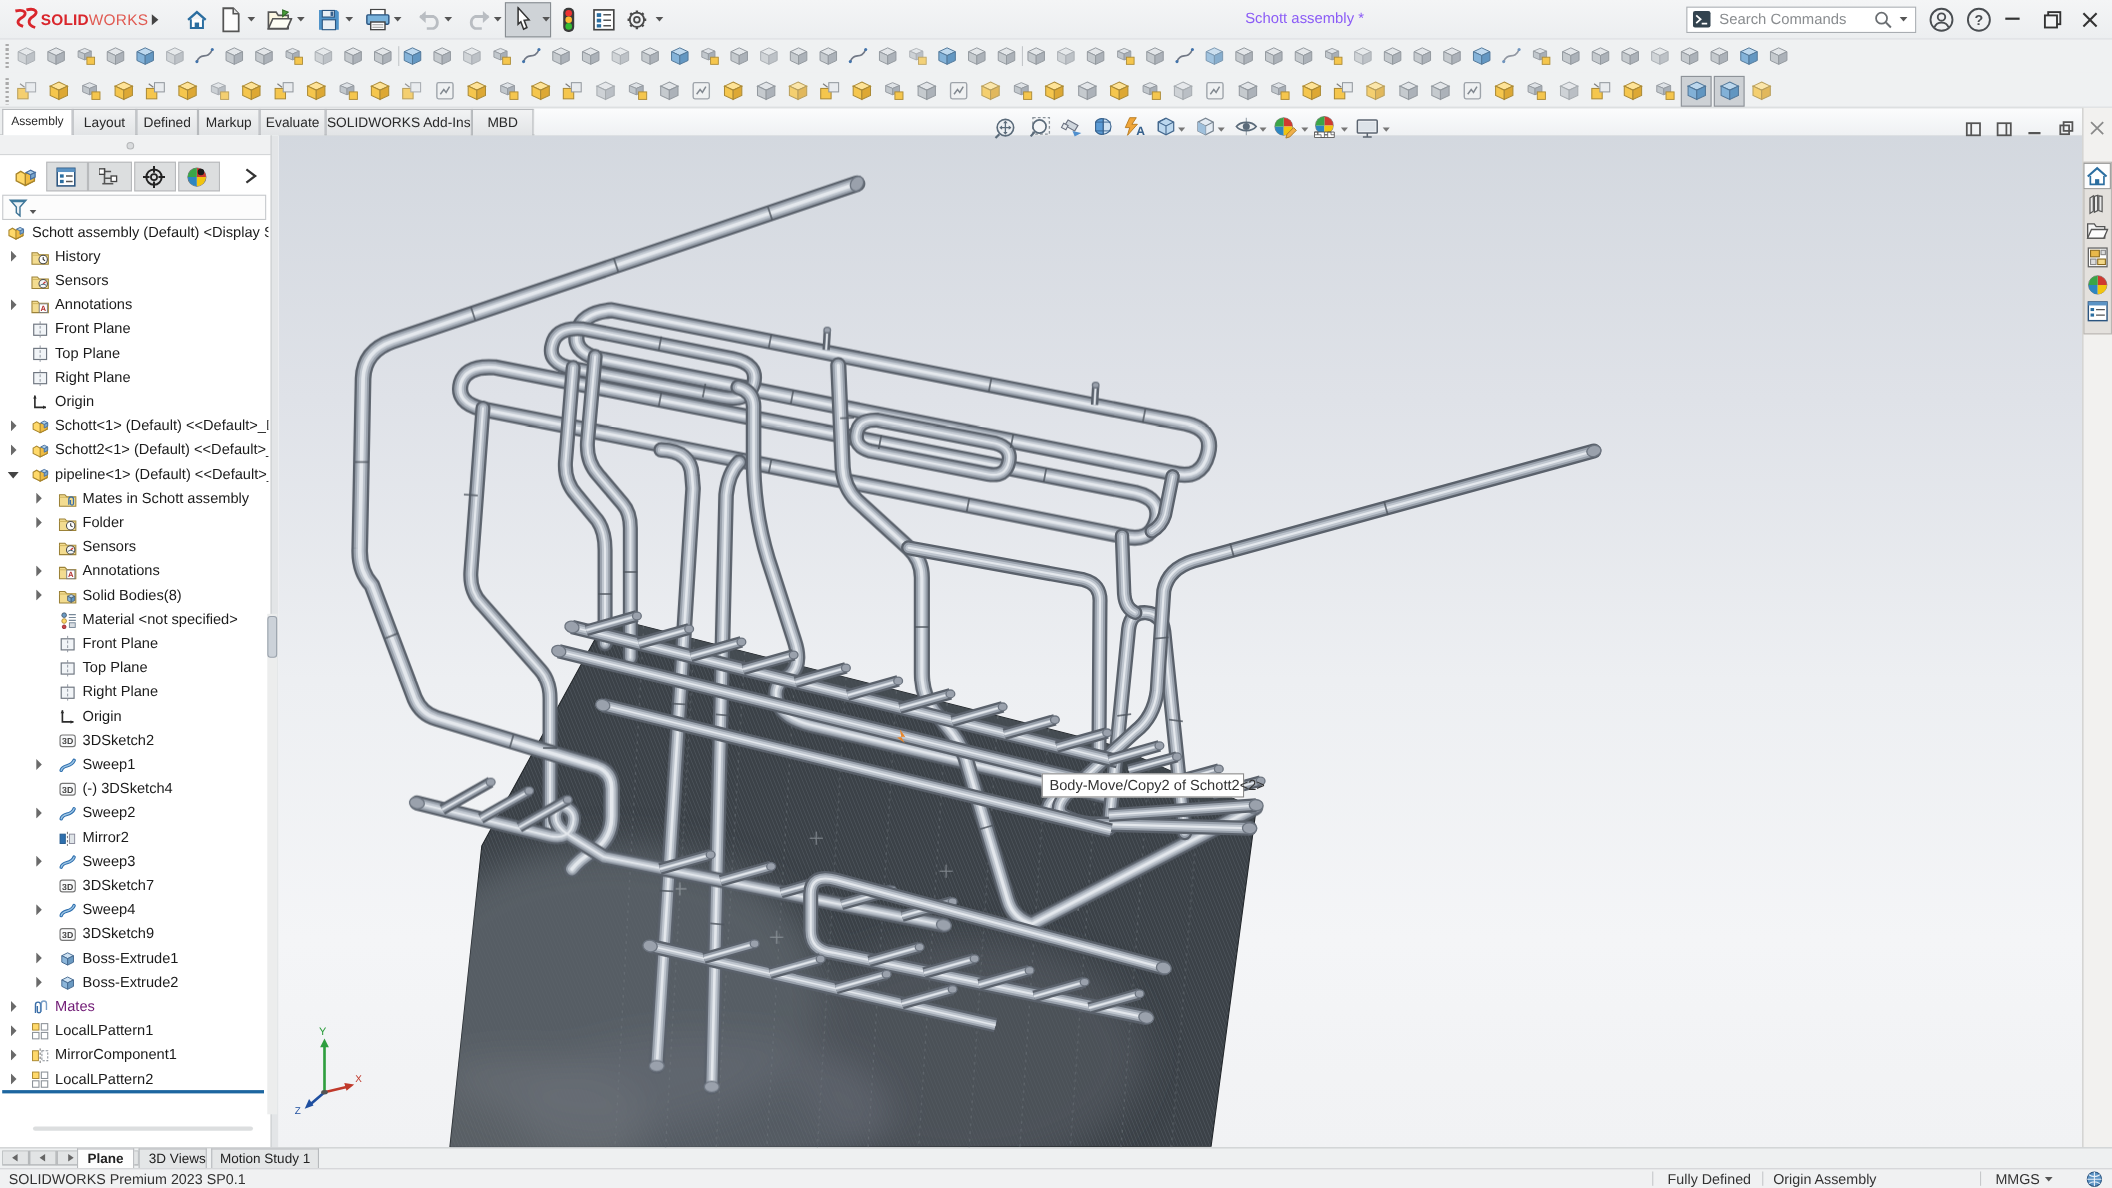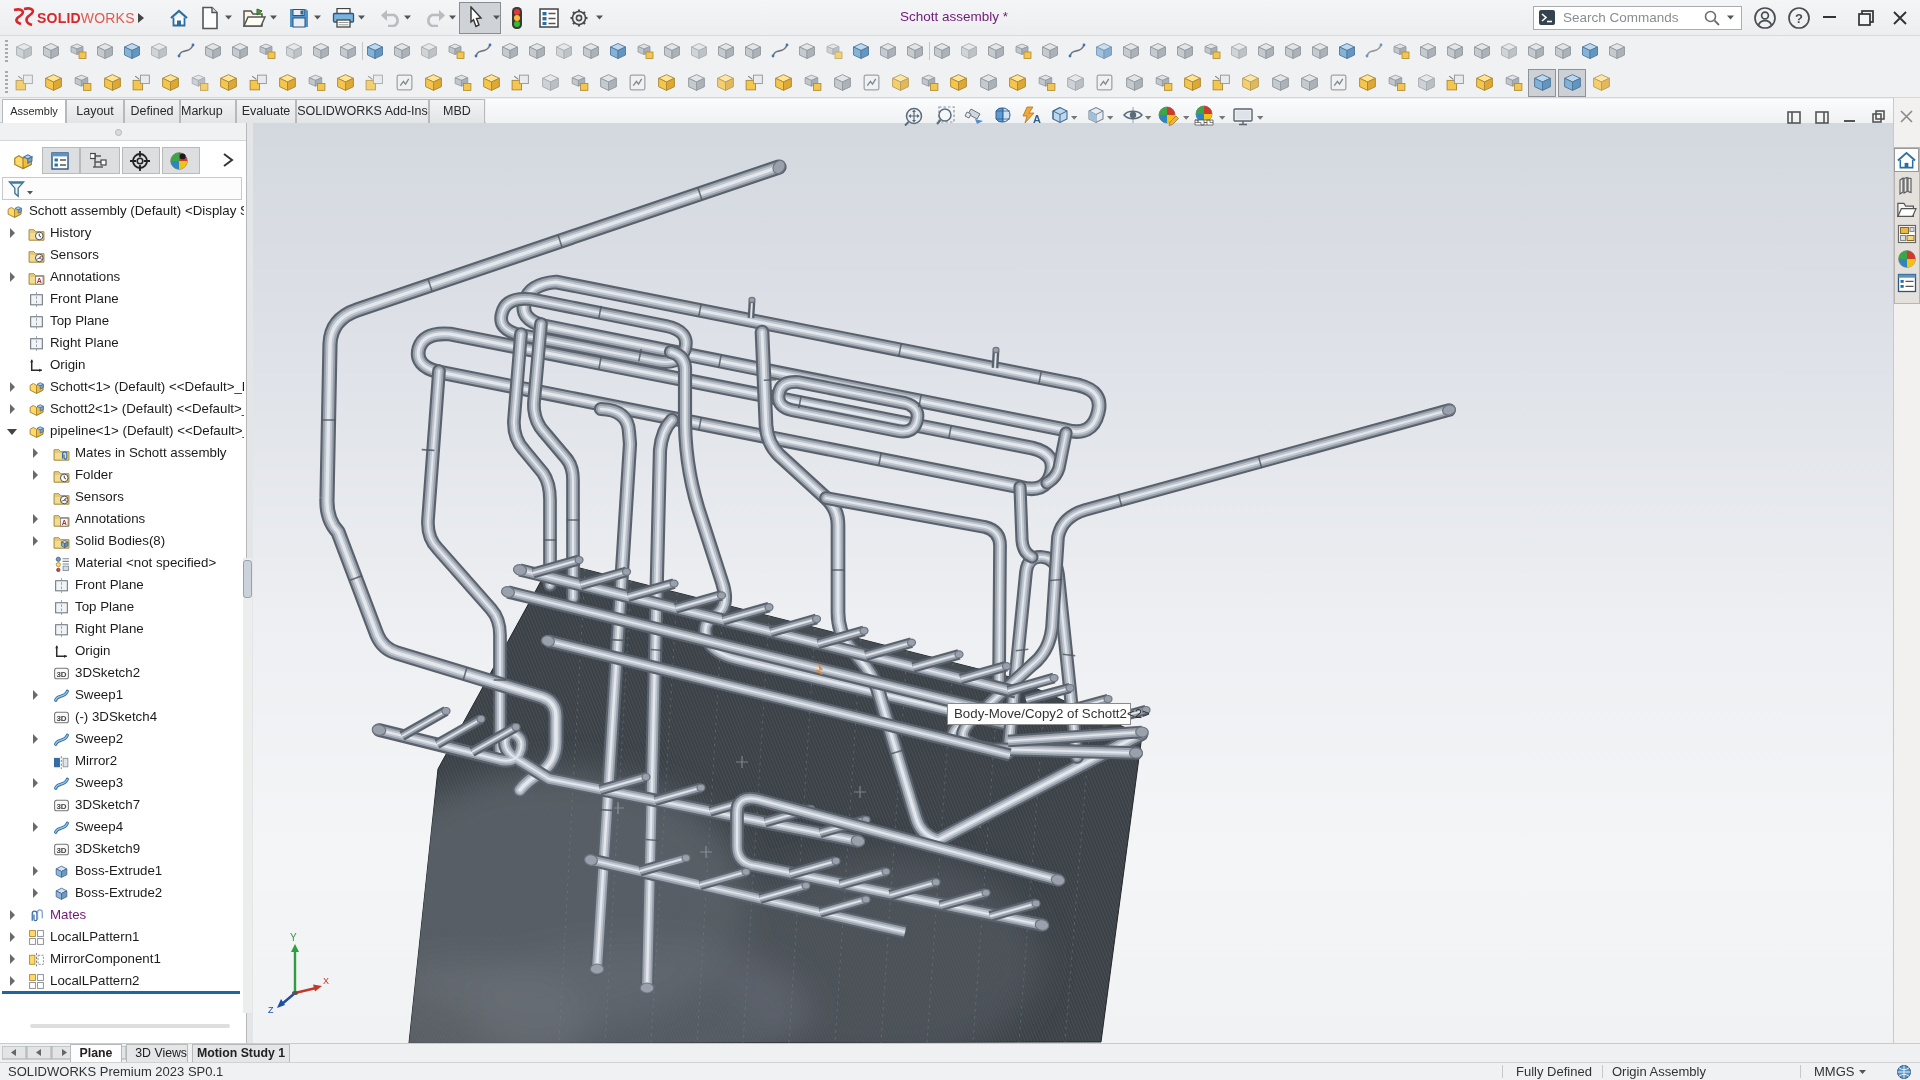--- a/index.html
+++ b/index.html
@@ -622,21 +622,21 @@
       <line x1="5.0" y1="17.0" x2="6.8" y2="15.2"></line>
       <line x1="2.5" y1="11.0" x2="5.0" y2="11.0"></line>
       <line x1="5.0" y1="5.0" x2="6.8" y2="6.8"></line>
       <line x1="11.0" y1="2.5" x2="11.0" y2="5.0"></line>
       <line x1="17.0" y1="5.0" x2="15.2" y2="6.8"></line>
     </g>
   </svg>
 <svg class="abs" style="left:595px;top:14px" width="9" height="7">
     <path d="M1,1.5 L4.5,5.5 L8,1.5 Z" fill="#555"></path>
   </svg>
-<div class="abs" style="left:900px;top:9px;width:340px;text-align:left;font-size:13.5px;color:#701a75">Schott assembly *</div>
+<div class="abs" style="left:900px;top:9px;width:340px;text-align:right;font-size:13.5px;color:#8b5cf6">Schott assembly *</div>
 <div class="abs" style="left:1533px;top:6px;width:209px;height:24px;background:#fff;border:1px solid #a9adb2"></div>
 <svg class="abs" style="left:1539px;top:10px" width="17" height="16" viewBox="0 0 17 16">
     <rect width="16" height="15" rx="2" fill="#33434f"></rect>
     <path d="M3,4 l4,3.5 -4,3.5" stroke="#fff" stroke-width="1.6" fill="none"></path>
     <path d="M8,11.5 h5" stroke="#fff" stroke-width="1.6"></path>
   </svg>
 <div class="abs" style="left:1563px;top:10px;font-size:13.5px;color:#8a8d90">Search Commands</div>
 <svg class="abs" style="left:1703px;top:9px" width="18" height="18" viewBox="0 0 18 18">
     <circle cx="7.5" cy="7.5" r="5" fill="none" stroke="#6a6e72" stroke-width="1.6"></circle>
     <line x1="11.5" y1="11.5" x2="16" y2="16" stroke="#6a6e72" stroke-width="1.8"></line>
@@ -1011,21 +1011,21 @@
     <use href="#t_cubeb"></use>
   </svg>
 <svg style="position:absolute;left:1590.8px;top:72px;opacity:0.75" width="21" height="21" viewBox="0 0 20 20">
     <use href="#t_cubey"></use>
   </svg>
 <div style="position:absolute;left:5px;top:71px;width:3px;height:24px;background:repeating-linear-gradient(#aaa 0 2px,transparent 2px 4px)"></div>
 <div class="abs" style="left:0;top:98px;width:1920px;height:25px;background:#eceeef;border-bottom:1px solid #c9ccce"></div>
 <div class="abs" style="left:2px;top:99px;width:64px;height:24px;background:#ffffff;border:1px solid #b7babd;border-bottom:none;font-size:11px;color:#2a2a2a;text-align:center;line-height:23px;white-space:nowrap;overflow:hidden">Assembly</div>
 <div class="abs" style="left:66px;top:99px;width:58px;height:24px;background:linear-gradient(#f2f3f4,#e2e4e6);border:1px solid #b7babd;border-bottom:none;font-size:12.5px;color:#2a2a2a;text-align:center;line-height:23px;white-space:nowrap;overflow:hidden">Layout</div>
 <div class="abs" style="left:124px;top:99px;width:56px;height:24px;background:linear-gradient(#f2f3f4,#e2e4e6);border:1px solid #b7babd;border-bottom:none;font-size:12.5px;color:#2a2a2a;text-align:center;line-height:23px;white-space:nowrap;overflow:hidden">Defined</div>
-<div class="abs" style="left:180px;top:99px;width:56px;height:24px;background:linear-gradient(#f2f3f4,#e2e4e6);border:1px solid #b7babd;border-bottom:none;font-size:12.5px;color:#2a2a2a;text-align:left;line-height:23px;white-space:nowrap;overflow:hidden">Markup</div>
+<div class="abs" style="left:180px;top:99px;width:56px;height:24px;background:linear-gradient(#f2f3f4,#e2e4e6);border:1px solid #b7babd;border-bottom:none;font-size:12.5px;color:#2a2a2a;text-align:center;line-height:23px;white-space:nowrap;overflow:hidden">Markup</div>
 <div class="abs" style="left:236px;top:99px;width:60px;height:24px;background:linear-gradient(#f2f3f4,#e2e4e6);border:1px solid #b7babd;border-bottom:none;font-size:12.5px;color:#2a2a2a;text-align:center;line-height:23px;white-space:nowrap;overflow:hidden">Evaluate</div>
 <div class="abs" style="left:296px;top:99px;width:133px;height:24px;background:linear-gradient(#f2f3f4,#e2e4e6);border:1px solid #b7babd;border-bottom:none;font-size:12.5px;color:#2a2a2a;text-align:center;line-height:23px;white-space:nowrap;overflow:hidden">SOLIDWORKS Add-Ins</div>
 <div class="abs" style="left:429px;top:99px;width:56px;height:24px;background:linear-gradient(#f2f3f4,#e2e4e6);border:1px solid #b7babd;border-bottom:none;font-size:12.5px;color:#2a2a2a;text-align:center;line-height:23px;white-space:nowrap;overflow:hidden">MBD</div>
 <div class="abs" style="left:486px;top:99px;width:1407px;height:24px;background:linear-gradient(#fbfcfd,#eff1f3)"></div>
 <svg class="abs" style="left:895px;top:103px" width="370" height="30" viewBox="0 0 370 30">
     <g transform="translate(8,0)">
       <circle cx="11" cy="13" r="7.5" fill="#eef1f4" stroke="#5b6b7a" stroke-width="1.5"></circle>
       <path d="M11,8 v10 M6,13 h10" stroke="#5b6b7a" stroke-width="1.2"></path>
       <path d="M11,6.5 l-2,2.5 h4z M11,19.5 l-2,-2.5 h4z M5.5,13 l2.5,-2 v4z M16.5,13 l-2.5,-2 v4z" fill="#5b6b7a"></path>
       <line x1="5.5" y1="19" x2="2" y2="22.5" stroke="#5b6b7a" stroke-width="2"></line>
@@ -1487,21 +1487,21 @@
       <rect x="100" y="0" width="24" height="13" fill="#e2e4e5" stroke="#b5b8ba"></rect>
       <path d="M8,3 L8,10 M14,3 L9,6.5 L14,10 Z" fill="#666" stroke="none"></path>
       <path d="M39,3 L34,6.5 L39,10 Z" fill="#666" stroke="none"></path>
       <path d="M60,3 L65,6.5 L60,10 Z" fill="#666" stroke="none"></path>
       <path d="M85,3 L90,6.5 L85,10 Z M91,3 L91,10" fill="#666" stroke="none"></path>
       <path d="M108,3 h8 v7 h-8 z" fill="none" stroke="#666"></path>
     </g>
   </svg>
 <div class="abs" style="left:70px;top:1044px;width:52px;height:18px;background:#fdfdfd;border:1px solid #b7babd;border-bottom:none;font-size:12.3px;font-weight:bold;color:#222;text-align:center;line-height:17px">Plane</div>
 <div class="abs" style="left:126px;top:1044px;width:62px;height:18px;background:#e4e6e7;border:1px solid #b7babd;border-bottom:none;font-size:12.3px;font-weight:normal;color:#222;text-align:right;line-height:17px">3D Views</div>
-<div class="abs" style="left:192px;top:1044px;width:98px;height:18px;background:#e4e6e7;border:1px solid #b7babd;border-bottom:none;font-size:12.3px;font-weight:bold;color:#222;text-align:center;line-height:17px">Motion Study 1</div>
+<div class="abs" style="left:192px;top:1044px;width:98px;height:18px;background:#e4e6e7;border:1px solid #b7babd;border-bottom:none;font-size:12.3px;font-weight:normal;color:#222;text-align:center;line-height:17px">Motion Study 1</div>
 <div class="abs" style="left:0;top:1062px;width:1920px;height:18px;background:#f0f1f2;border-top:1px solid #d0d2d4"></div>
 <div class="abs" style="left:8px;top:1064px;font-size:13px;color:#333">SOLIDWORKS Premium 2023 SP0.1</div>
 <div class="abs" style="left:1516px;top:1064px;font-size:13px;color:#333">Fully Defined</div>
 <div class="abs" style="left:1612px;top:1064px;font-size:13px;color:#333">Origin Assembly</div>
 <div class="abs" style="left:1814px;top:1064px;font-size:13px;color:#333">MMGS</div>
 <svg class="abs" style="left:1858px;top:1069px" width="9" height="7">
     <path d="M1,1 L4.5,5 L8,1 Z" fill="#555"></path>
   </svg>
 <div class="abs" style="left:1502px;top:1065px;width:1px;height:13px;background:#c6c8ca"></div>
 <div class="abs" style="left:1602px;top:1065px;width:1px;height:13px;background:#c6c8ca"></div>

